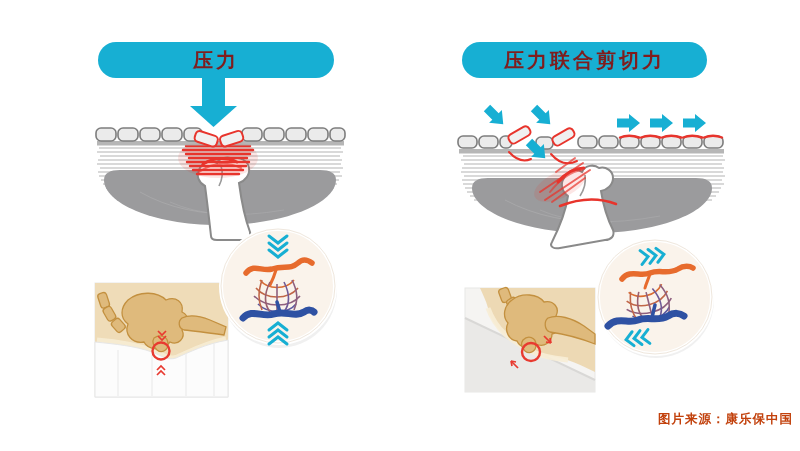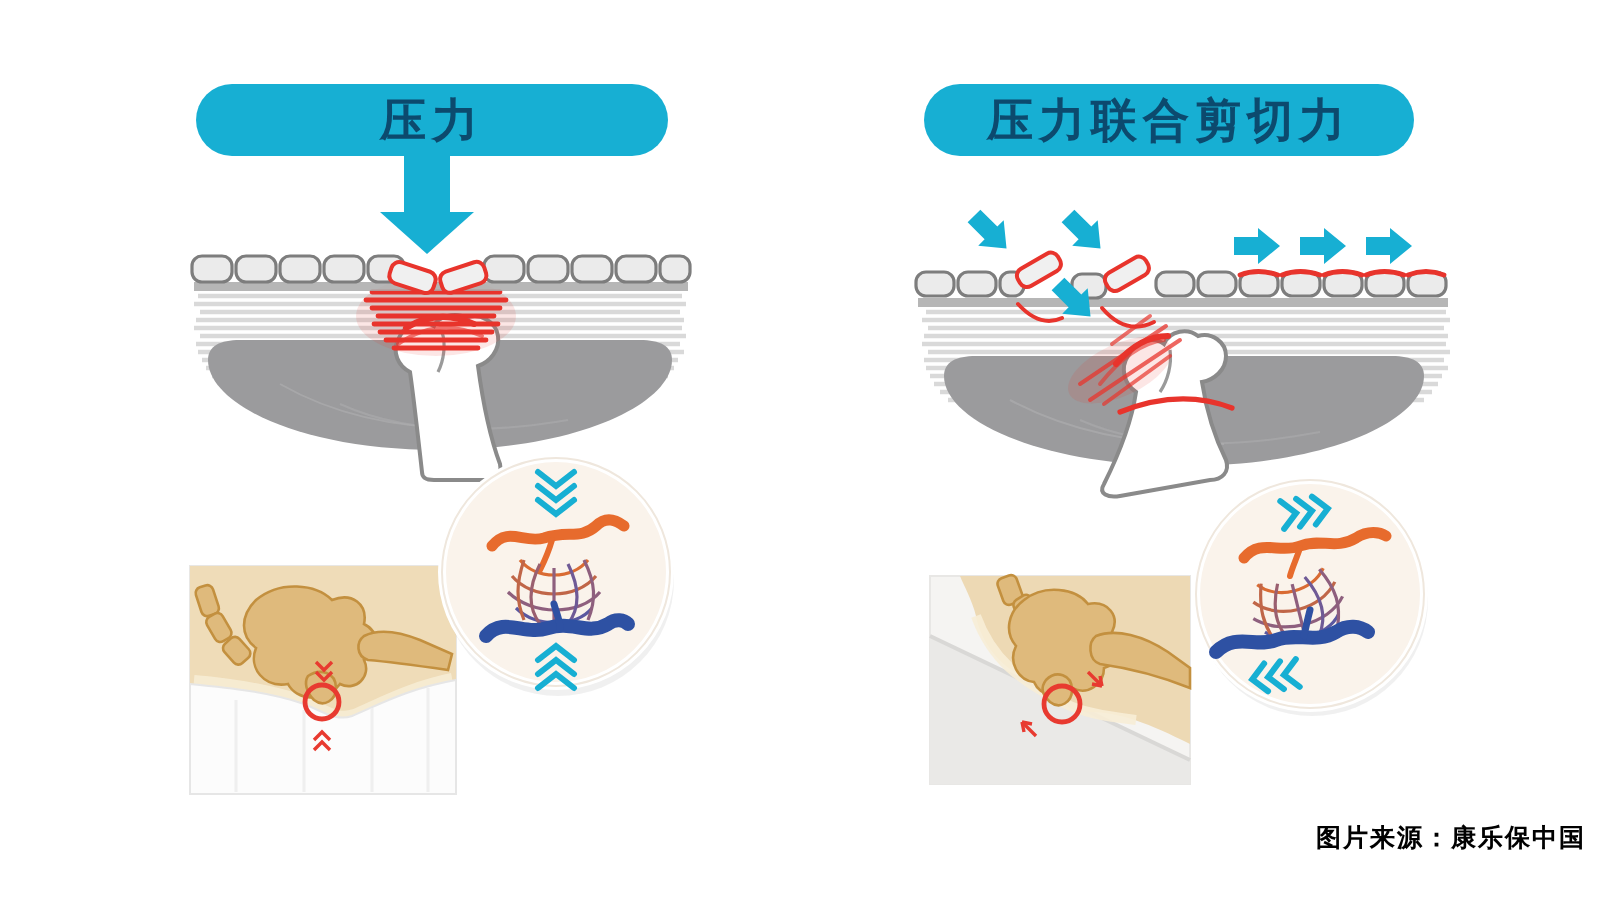--- a/index.html
+++ b/index.html
@@ -1,23 +1,23 @@
 <!DOCTYPE html>
 <html><head>
 <meta charset="utf-8">
 <style>
   html,body{margin:0;padding:0;background:#ffffff;}
   #stage{position:relative;width:800px;height:451px;background:#ffffff;overflow:hidden;
          font-family:"Liberation Sans",sans-serif;}
-  .pill{position:absolute;height:36px;border-radius:18px;background:#17AFD3;color:#0c4a6e;
+  .pill{position:absolute;height:36px;border-radius:18px;background:#17AFD3;color:#7f1d1d;
         display:flex;align-items:center;justify-content:center;font-weight:bold;
-        font-size:23px;letter-spacing:3px;}
+        font-size:20px;letter-spacing:3px;}
   #pill-left{left:98px;top:42px;width:236px;}
   #pill-right{left:462px;top:42px;width:245px;text-align:right;}
-  #credit{position:absolute;left:658px;top:411px;font-size:12.5px;color:#000000;
+  #credit{position:absolute;left:658px;top:411px;font-size:12.5px;color:#c2410c;
           letter-spacing:1px;font-weight:bold;}
   svg{position:absolute;left:0;top:0;}
 </style>
 </head>
 <body>
 
 <div id="stage">
 
   <svg width="800" height="451" viewBox="0 0 800 451">
 

